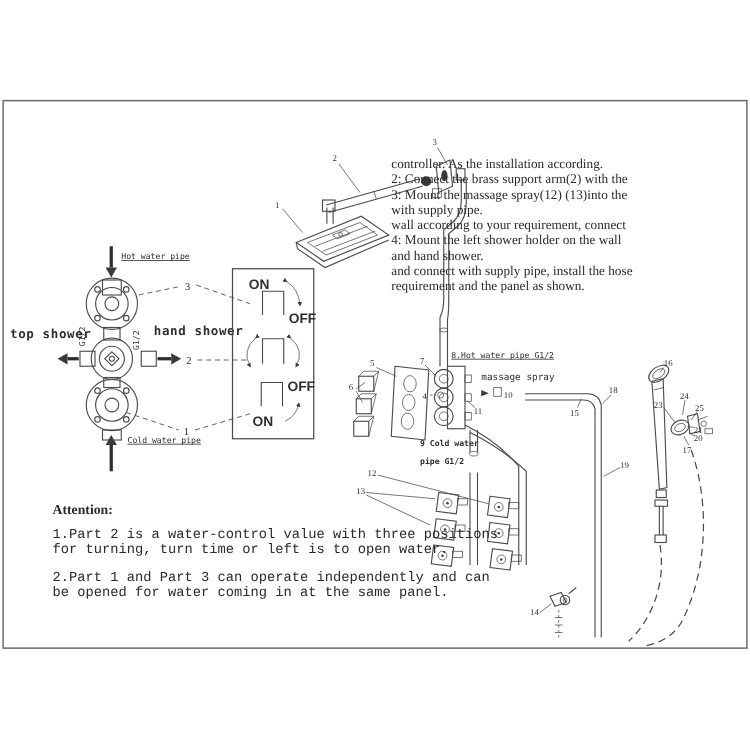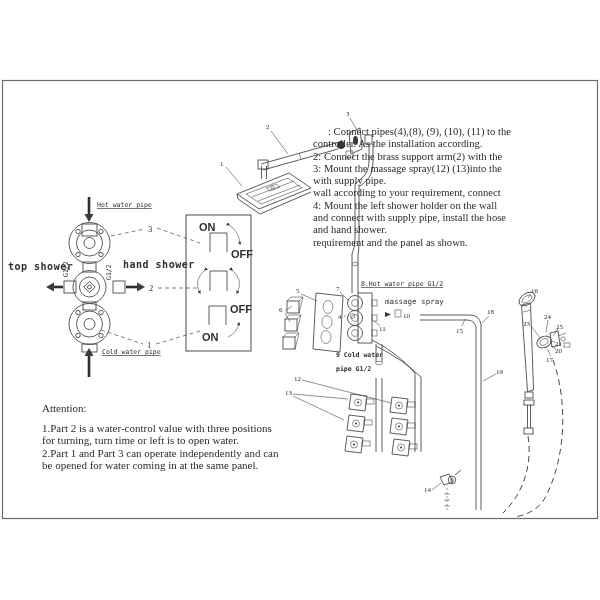--- a/index.html
+++ b/index.html
@@ -10,23 +10,23 @@
   
   .instructions{position:absolute;left:313px;top:126px;width:285px;
                 font-size:10.6px;line-height:12.3px;color:#2b2b2b;
                 font-family:"Liberation Serif", serif;}
   .iline{white-space:nowrap;}
   .indent1{margin-left:15px;}
   
   .attention{position:absolute;left:42px;top:402px;width:290px;
              font-size:11px;line-height:12.6px;color:#2b2b2b;
              font-family:"Liberation Serif", serif;}
-  .a-title{margin-bottom:7px;}
-  .a-line{white-space:nowrap;}
-  .gap{}
+  .a-title{margin-bottom:7px;font-weight:bold;}
+  .a-line{white-space:nowrap;font-family:Liberation Mono, monospace;}
+  .gap{margin-top:10px;}
   
   .t-mono-s{font-family:"DejaVu Sans Mono", monospace;font-size:6.5px;}
   .t-mono-m{font-family:"DejaVu Sans Mono", monospace;font-size:7.5px;}
   .t-mono-b{font-family:"DejaVu Sans Mono", monospace;font-size:10px;font-weight:bold;letter-spacing:0.5px;}
   .t-onoff{font-family:"Liberation Sans", sans-serif;font-size:11px;font-weight:bold;}
   .t-part{font-family:"Liberation Serif", serif;font-size:7px;}
   .t-callout{font-family:"Liberation Serif", serif;font-size:8.5px;}
   .ln{stroke:#4a4a4a;stroke-width:0.9;fill:none;}
   .lnt{stroke:#4a4a4a;stroke-width:0.6;fill:none;}
   .dash{stroke:#4a4a4a;stroke-width:0.7;fill:none;stroke-dasharray:4,3;}
@@ -331,29 +331,28 @@
       <text class="t-part" x="523" y="326">23</text>
       <line class="lnt" x1="548" y1="320" x2="546" y2="332"></line>
       <text class="t-part" x="544" y="319">24</text>
       <line class="lnt" x1="558" y1="329" x2="553" y2="336"></line>
       <text class="t-part" x="556" y="329">25</text>
     </g>
   </g>
 </svg>
 
   <div class="instructions">
-    <div class="iline indent1">: Connect pipes(4),(8), (9), (10), (11) to the</div>
     <div class="iline">controller. As the installation according.</div>
     <div class="iline">2: Connect the brass support arm(2) with the</div>
     <div class="iline">3: Mount the massage spray(12)  (13)into the</div>
     <div class="iline">with supply pipe.</div>
     <div class="iline">wall according to your requirement, connect</div>
     <div class="iline">4: Mount the left shower holder on the wall</div>
+    <div class="iline">and hand shower.</div>
     <div class="iline">and connect with supply pipe, install the hose</div>
-    <div class="iline">and hand shower.</div>
     <div class="iline">requirement and the panel as shown.</div>
   </div>
 
   <div class="attention">
     <div class="a-title">Attention:</div>
     <div class="a-line">1.Part 2 is a water-control value with three positions</div>
     <div class="a-line">for turning, turn time or left is to open water.</div>
     <div class="a-line gap">2.Part 1 and Part 3 can operate independently and can</div>
     <div class="a-line">be opened for water coming in at the same panel.</div>
   </div>

